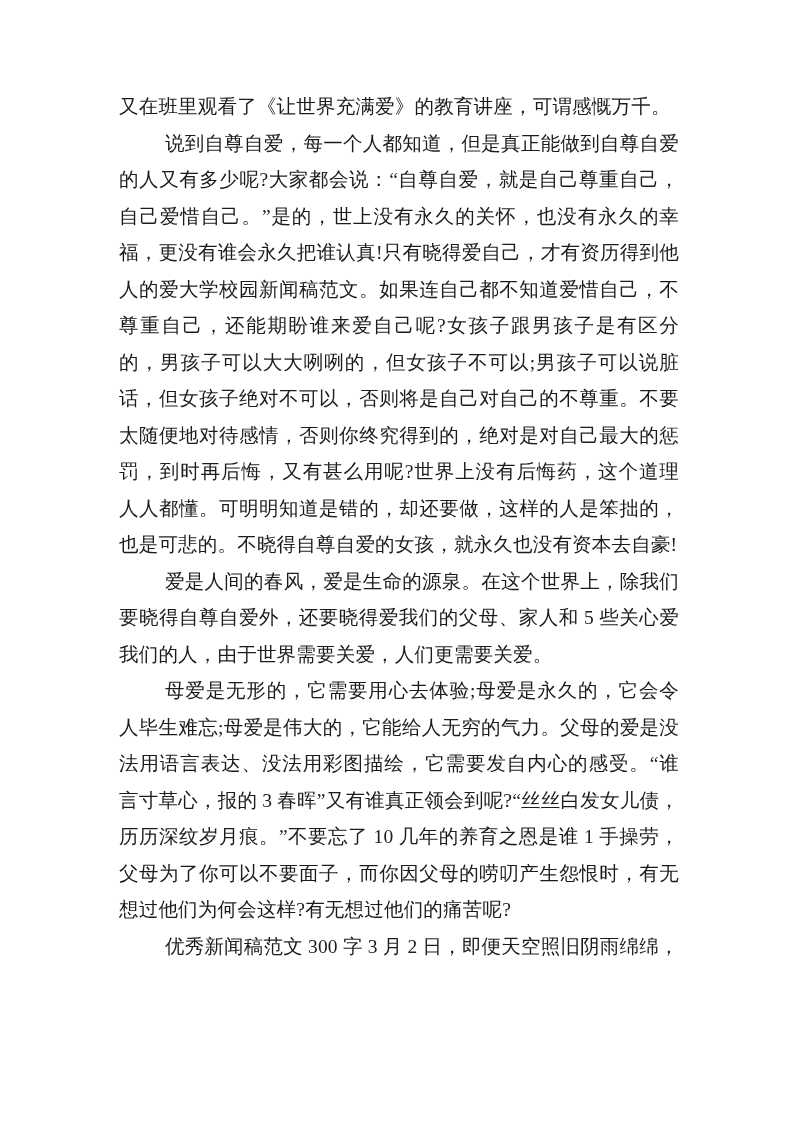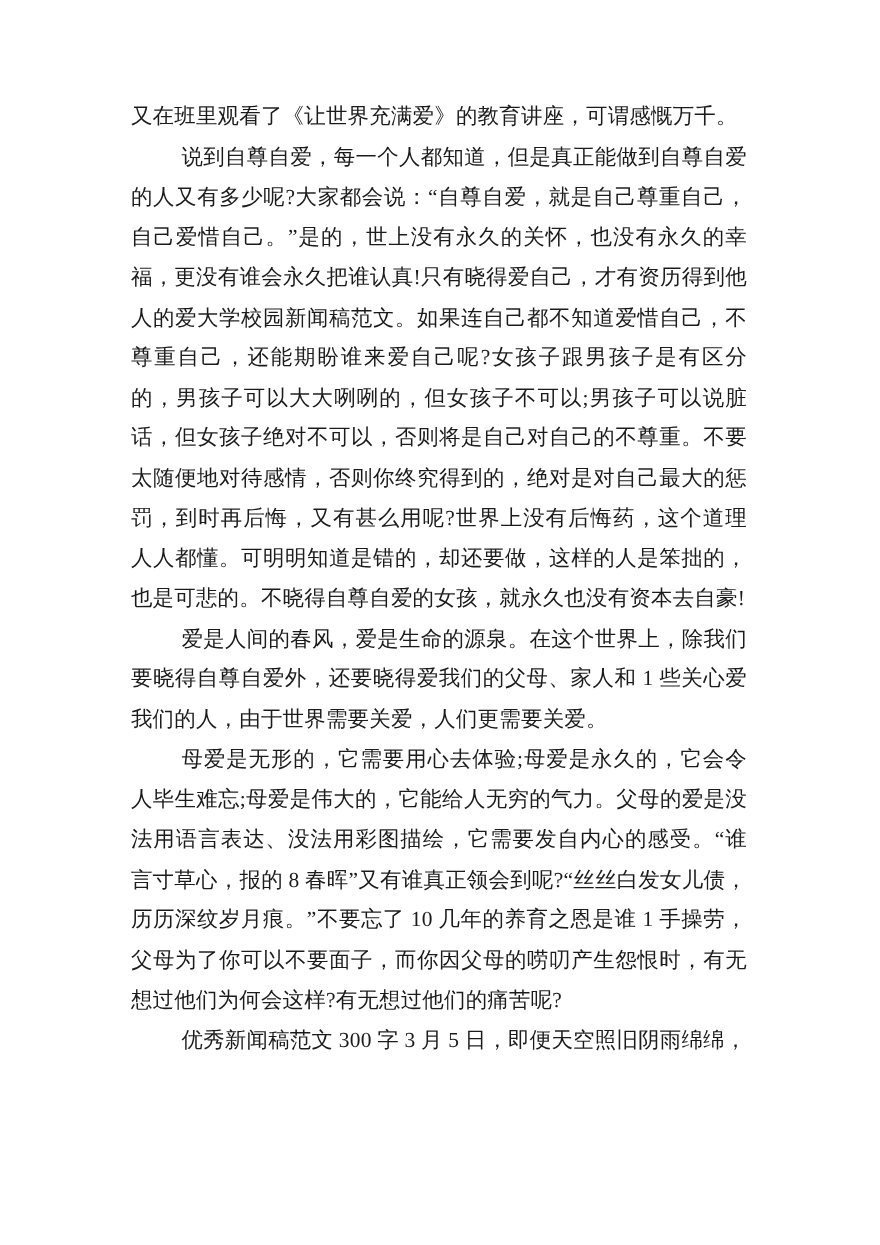--- a/index.html
+++ b/index.html
@@ -35,17 +35,17 @@
     text-indent: 46px;
   }
 </style>
 </head>
 <body>
 
 <div class="page">
   <div class="doc-body">
       <p class="para">又在班里观看了《让世界充满爱》的教育讲座，可谓感慨万千。</p>
       <p class="para indent">说到自尊自爱，每一个人都知道，但是真正能做到自尊自爱的人又有多少呢?大家都会说：“自尊自爱，就是自己尊重自己，自己爱惜自己。”是的，世上没有永久的关怀，也没有永久的幸福，更没有谁会永久把谁认真!只有晓得爱自己，才有资历得到他人的爱大学校园新闻稿范文。如果连自己都不知道爱惜自己，不尊重自己，还能期盼谁来爱自己呢?女孩子跟男孩子是有区分的，男孩子可以大大咧咧的，但女孩子不可以;男孩子可以说脏话，但女孩子绝对不可以，否则将是自己对自己的不尊重。不要太随便地对待感情，否则你终究得到的，绝对是对自己最大的惩罚，到时再后悔，又有甚么用呢?世界上没有后悔药，这个道理人人都懂。可明明知道是错的，却还要做，这样的人是笨拙的，也是可悲的。不晓得自尊自爱的女孩，就永久也没有资本去自豪!</p>
-      <p class="para indent">爱是人间的春风，爱是生命的源泉。在这个世界上，除我们要晓得自尊自爱外，还要晓得爱我们的父母、家人和 1 些关心爱我们的人，由于世界需要关爱，人们更需要关爱。</p>
-      <p class="para indent">母爱是无形的，它需要用心去体验;母爱是永久的，它会令人毕生难忘;母爱是伟大的，它能给人无穷的气力。父母的爱是没法用语言表达、没法用彩图描绘，它需要发自内心的感受。“谁言寸草心，报的 8 春晖”又有谁真正领会到呢?“丝丝白发女儿债，历历深纹岁月痕。”不要忘了 10 几年的养育之恩是谁 1 手操劳，父母为了你可以不要面子，而你因父母的唠叨产生怨恨时，有无想过他们为何会这样?有无想过他们的痛苦呢?</p>
-      <p class="para indent">优秀新闻稿范文 300 字 3 月 5 日，即便天空照旧阴雨绵绵，</p>
+      <p class="para indent">爱是人间的春风，爱是生命的源泉。在这个世界上，除我们要晓得自尊自爱外，还要晓得爱我们的父母、家人和 5 些关心爱我们的人，由于世界需要关爱，人们更需要关爱。</p>
+      <p class="para indent">母爱是无形的，它需要用心去体验;母爱是永久的，它会令人毕生难忘;母爱是伟大的，它能给人无穷的气力。父母的爱是没法用语言表达、没法用彩图描绘，它需要发自内心的感受。“谁言寸草心，报的 3 春晖”又有谁真正领会到呢?“丝丝白发女儿债，历历深纹岁月痕。”不要忘了 10 几年的养育之恩是谁 1 手操劳，父母为了你可以不要面子，而你因父母的唠叨产生怨恨时，有无想过他们为何会这样?有无想过他们的痛苦呢?</p>
+      <p class="para indent">优秀新闻稿范文 300 字 3 月 2 日，即便天空照旧阴雨绵绵，</p>
     </div>
 </div>
 
 </body></html>

